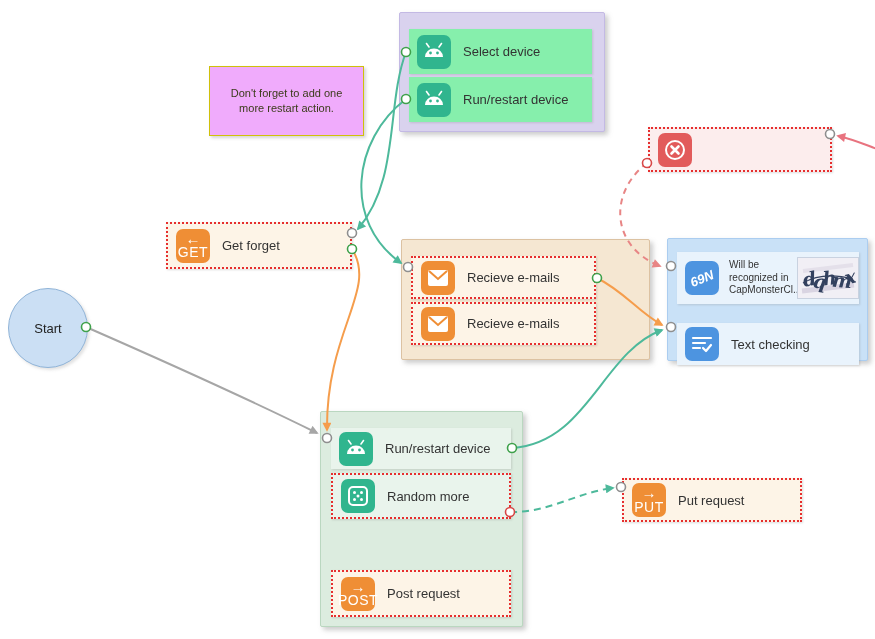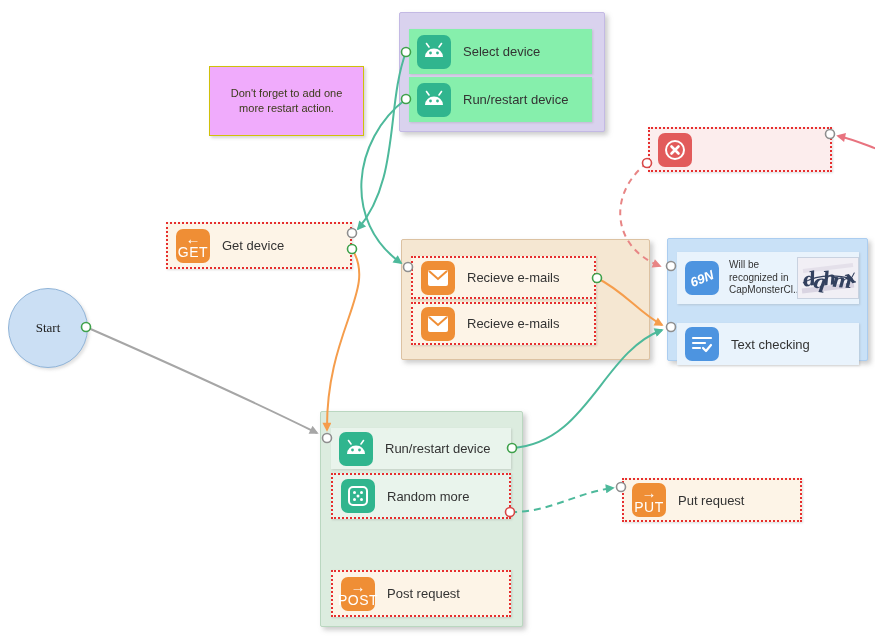--- a/index.html
+++ b/index.html
@@ -28,21 +28,21 @@
   .icon.blue{background:#4d94e0;}
   .badge-arrow{color:#fff;font-size:15px;font-weight:bold;line-height:0.9;}
   .badge-text{color:#fff;font-size:14px;font-weight:normal;line-height:1;letter-spacing:.5px;}
 
   #note{position:absolute;left:163px;top:66px;width:153px;height:68px;background:#f0abfc;border:1px solid #cfc00a;
         display:flex;align-items:center;justify-content:center;box-shadow:2px 2px 3px rgba(120,120,120,.3);margin-left:46px;}
   #note .note-text{font-size:11px;color:#3b3b1a;text-align:center;width:130px;line-height:1.35;}
 
   #start{position:absolute;left:8px;top:288px;width:78px;height:78px;border-radius:50%;background:#cbdff4;border:1px solid #90b4d8;
          display:flex;align-items:center;justify-content:center;box-shadow:2px 2px 3px rgba(140,140,140,.25);}
-  #start .label{font-size:13px;color:#222;font-family:Liberation Serif, serif;}
+  #start .label{font-size:13px;color:#222;}
 
   .captcha-text{font-size:10px;line-height:1.25;color:#333;margin-left:10px;width:66px;}
   .captcha-img{margin-left:2px;width:60px;height:40px;background:#f1eff5;border:1px solid #c9d2e0;display:flex;align-items:center;justify-content:center;}
   .icon-69n{color:#fff;font-weight:bold;font-style:italic;font-size:13px;transform:rotate(-22deg);}
 
   svg.overlay{position:absolute;left:0;top:0;pointer-events:none;}
 </style>
 </head>
 <body>
 
@@ -77,21 +77,21 @@
       </div>
       <span class="label">Run/restart device</span>
     </div>
   </div>
 
   <div class="node dotted bg-cream" style="left:166px;top:222px;width:186px;height:47px;">
     <div class="icon orange">
       <span class="badge-arrow">←</span>
       <span class="badge-text">GET</span>
     </div>
-    <span class="label">Get device</span>
+    <span class="label">Get forget</span>
   </div>
 
   <div id="start">
     <span class="label">Start</span>
   </div>
 
   <div class="group tan" style="left:401px;top:239px;width:207px;height:119px;padding-left:40px;">
     <div class="node dotted bg-cream" style="left:9px;top:16px;width:185px;height:43px;">
       <div class="icon orange">
         <svg width="22" height="18" viewBox="0 0 22 18">

